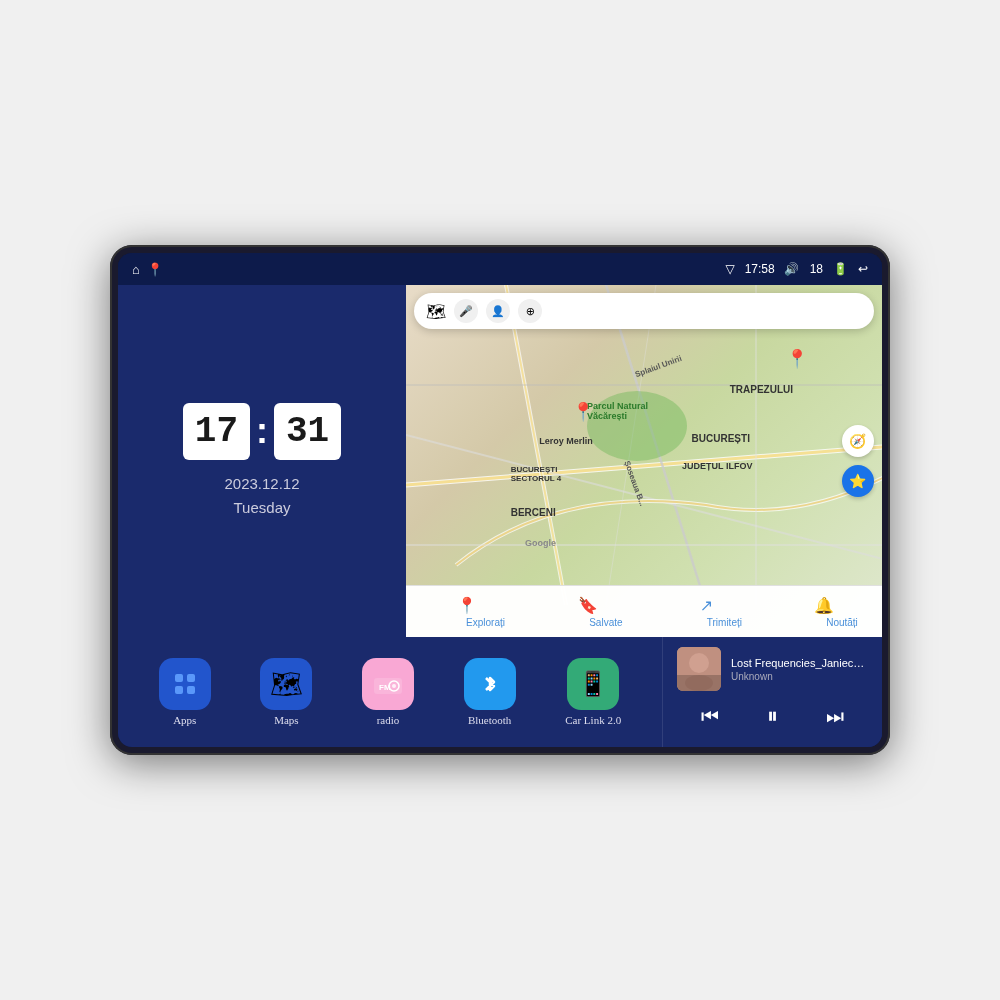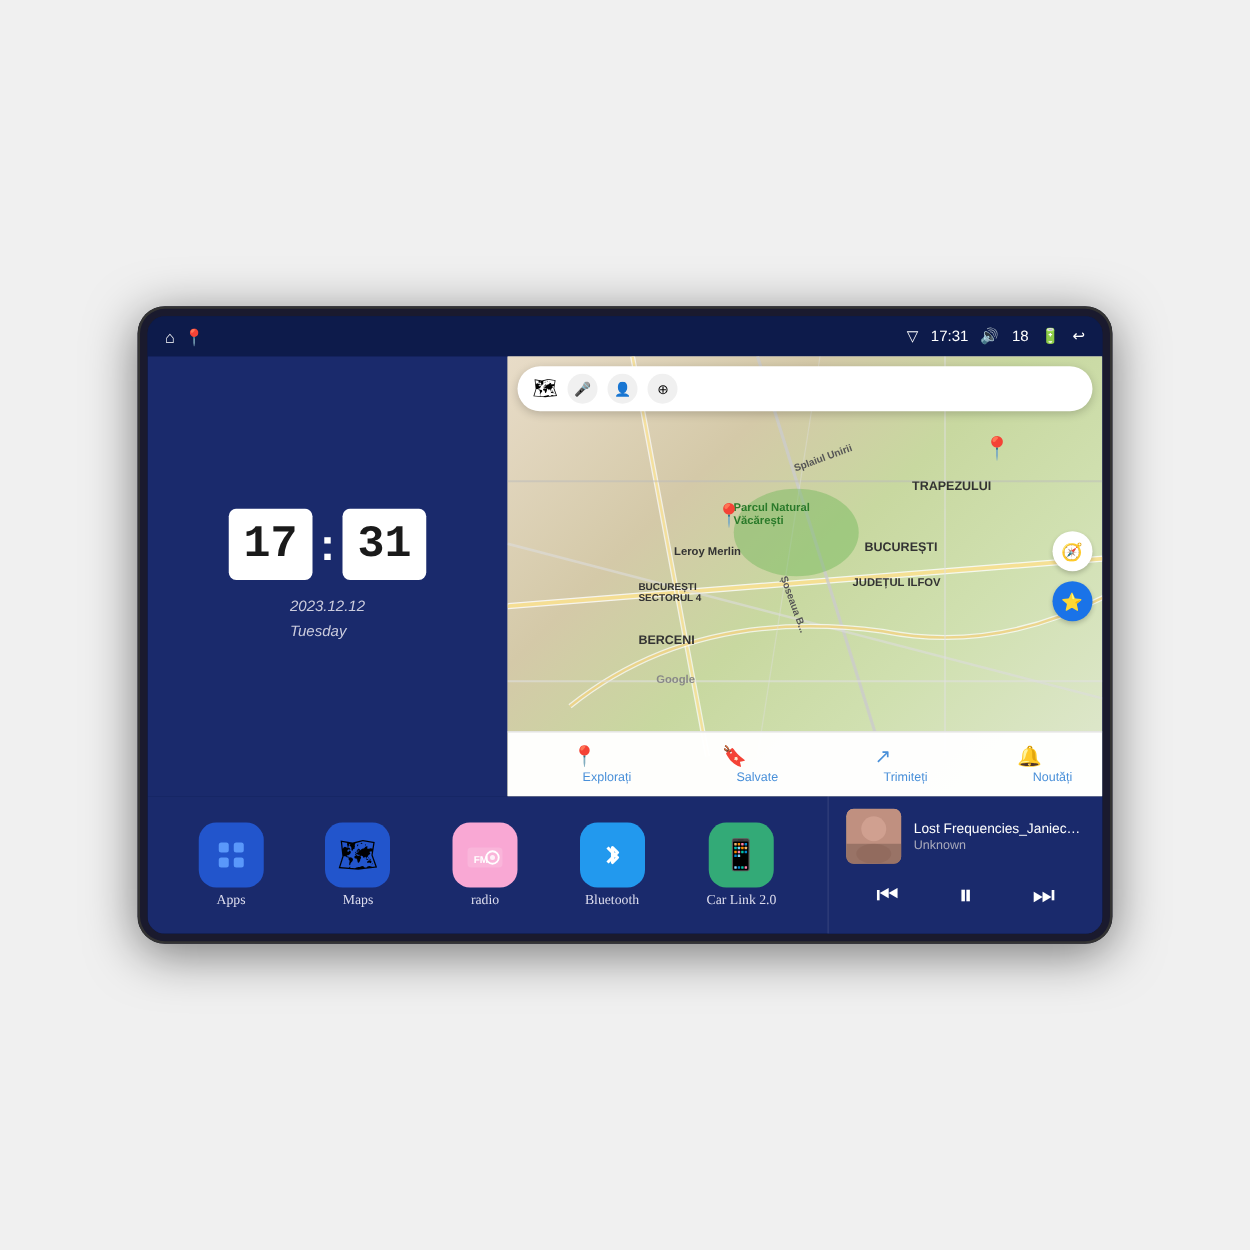--- a/index.html
+++ b/index.html
@@ -110,25 +110,24 @@
     }
 
     .clock-colon {
       color: #fff;
       font-size: 36px;
       font-weight: bold;
       line-height: 1;
     }
 
     .clock-date {
-      text-align: left;
+      text-align: center;
       color: #ccd;
-      font-size: 12px;
+      font-size: 15px;
       line-height: 1.6;
-      font-style: italic;
     }
 
     
     .map-panel {
       flex: 1;
       background: #e8e0d0;
       position: relative;
       overflow: hidden;
       display: flex;
       flex-direction: column;
@@ -359,21 +358,21 @@
 <div class="device-outer">
   <div class="device-screen">
 
     <div class="status-bar">
       <div class="status-left">
         <span class="status-icon">⌂</span>
         <span class="status-icon">📍</span>
       </div>
       <div class="status-right">
         <span>▽</span>
-        <span>17:31</span>
+        <span>17:58</span>
         <span>🔊</span>
         <span>18</span>
         <span>🔋</span>
         <span>↩</span>
       </div>
     </div>
 
     <div class="main-content">
 
       <div class="top-row">

